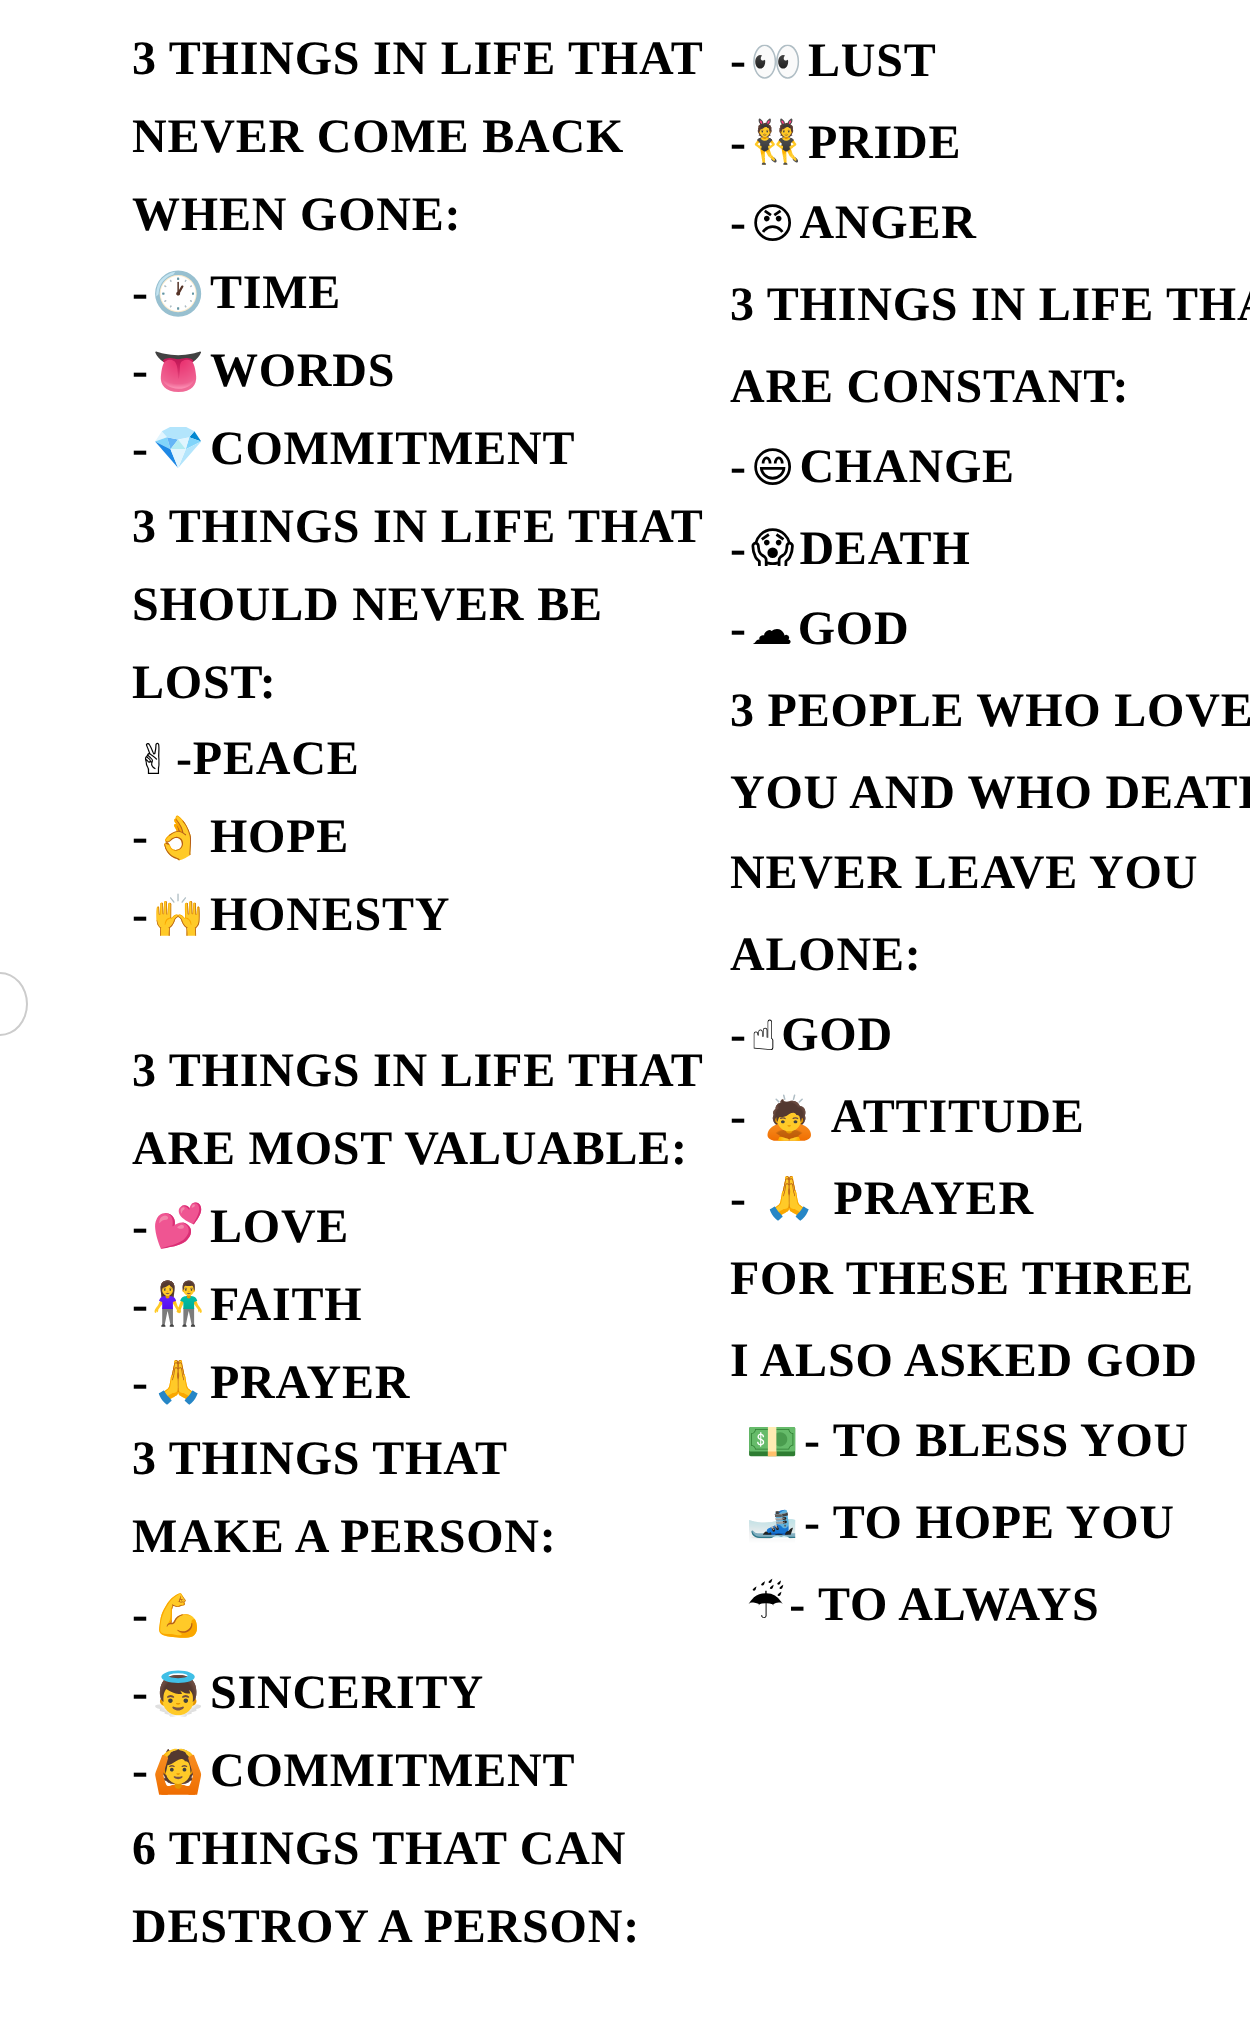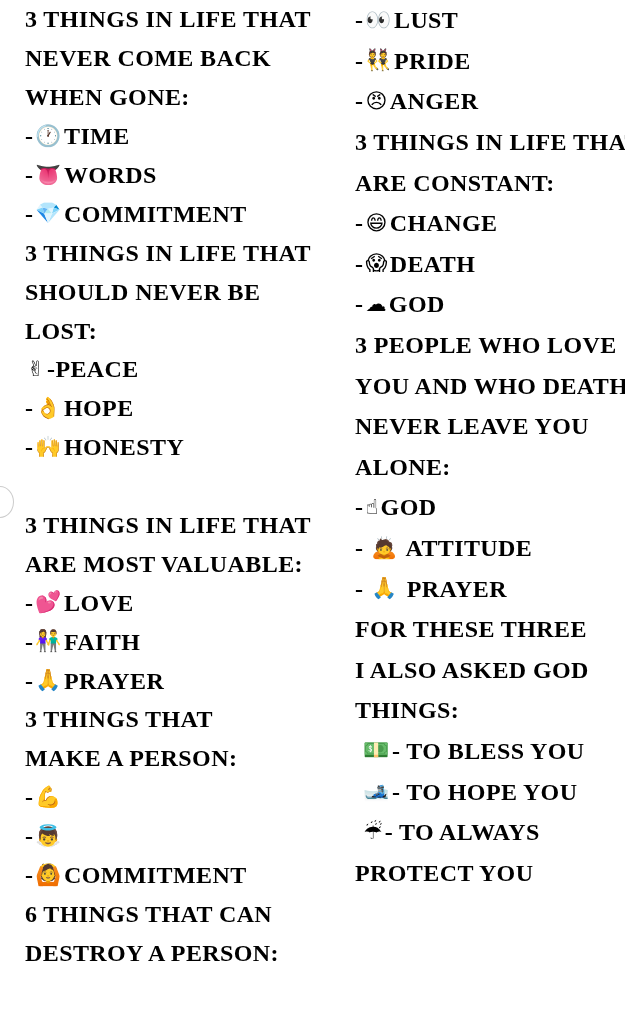--- a/index.html
+++ b/index.html
@@ -13,21 +13,22 @@
     height: 1012px;
     background: #ffffff;
     overflow: hidden;
     font-family: "Liberation Serif", "DejaVu Serif", serif;
     font-weight: 700;
     color: #000000;
   }
   .columns {
     display: flex;
     padding-left: 25px;
-    padding-top: 0;
+    padding-top: 11px;
+    margin-left: 41px;
   }
   .col { display: block; }
   .col-left { width: 330px; }
   .col-right { width: 260px; }
   .line {
     display: flex;
     align-items: center;
     font-size: 24px;
     letter-spacing: 0.4px;
     white-space: pre;
@@ -76,21 +77,21 @@
         <div class="line item"><span class="txt">-</span><span class="icon">🙌</span><span class="txt">HONESTY</span></div>
         <div class="line spacer"></div>
         <div class="line text"><span class="txt">3 THINGS IN LIFE THAT</span></div>
         <div class="line text"><span class="txt">ARE MOST VALUABLE:</span></div>
         <div class="line item"><span class="txt">-</span><span class="icon">💕</span><span class="txt">LOVE</span></div>
         <div class="line item"><span class="txt">-</span><span class="icon">👫</span><span class="txt">FAITH</span></div>
         <div class="line item"><span class="txt">-</span><span class="icon">🙏</span><span class="txt">PRAYER</span></div>
         <div class="line text"><span class="txt">3 THINGS THAT</span></div>
         <div class="line text"><span class="txt">MAKE A PERSON:</span></div>
         <div class="line item"><span class="txt">-</span><span class="icon">💪</span></div>
-        <div class="line item"><span class="txt">-</span><span class="icon">👼</span></div>
+        <div class="line item"><span class="txt">-</span><span class="icon">👼</span><span class="txt">SINCERITY</span></div>
         <div class="line item"><span class="txt">-</span><span class="icon">🙆</span><span class="txt">COMMITMENT</span></div>
         <div class="line text"><span class="txt">6 THINGS THAT CAN</span></div>
         <div class="line text"><span class="txt">DESTROY A PERSON:</span></div>
       </div>
     <div class="col col-right" id="col-right">
         <div class="line item"><span class="txt">-</span><span class="icon">👀</span><span class="txt">LUST</span></div>
         <div class="line item"><span class="txt">-</span><span class="icon">👯</span><span class="txt">PRIDE</span></div>
         <div class="line item"><span class="txt">-</span><span class="icon">😠</span><span class="txt">ANGER</span></div>
         <div class="line text"><span class="txt">3 THINGS IN LIFE THAT</span></div>
         <div class="line text"><span class="txt">ARE CONSTANT:</span></div>
@@ -99,20 +100,18 @@
         <div class="line item"><span class="txt">-</span><span class="icon">☁</span><span class="txt">GOD</span></div>
         <div class="line text"><span class="txt">3 PEOPLE WHO LOVE</span></div>
         <div class="line text"><span class="txt">YOU AND WHO DEATH</span></div>
         <div class="line text"><span class="txt">NEVER LEAVE YOU</span></div>
         <div class="line text"><span class="txt">ALONE:</span></div>
         <div class="line item"><span class="txt">-</span><span class="icon">☝</span><span class="txt">GOD</span></div>
         <div class="line item"><span class="txt">- </span><span class="icon">🙇</span><span class="txt"> ATTITUDE</span></div>
         <div class="line item"><span class="txt">- </span><span class="icon">🙏</span><span class="txt"> PRAYER</span></div>
         <div class="line text"><span class="txt">FOR THESE THREE</span></div>
         <div class="line text"><span class="txt">I ALSO ASKED GOD</span></div>
-        <div class="line text"><span class="txt">THINGS:</span></div>
         <div class="line item"><span class="txt"> </span><span class="icon">💵</span><span class="txt">- TO BLESS YOU</span></div>
         <div class="line item"><span class="txt"> </span><span class="icon">🎿</span><span class="txt">- TO HOPE YOU</span></div>
         <div class="line item"><span class="txt"> </span><span class="icon">☔</span><span class="txt">- TO ALWAYS</span></div>
-        <div class="line text"><span class="txt">PROTECT YOU</span></div>
       </div>
   </div>
 </div>
 
 </body></html>

